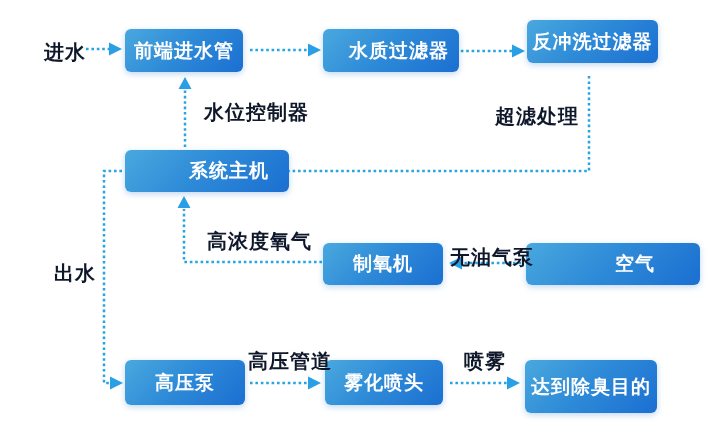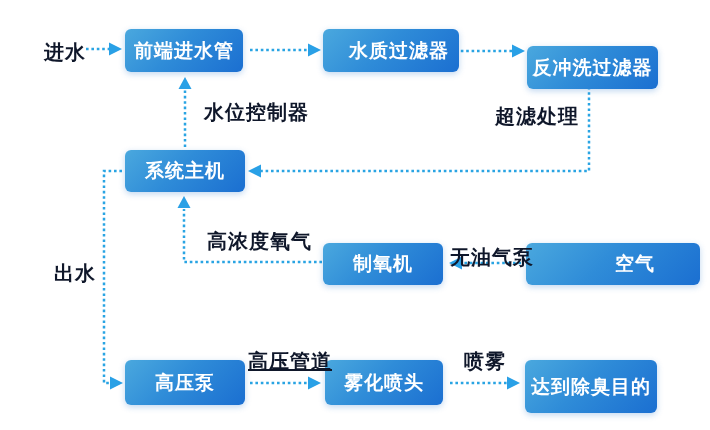--- a/index.html
+++ b/index.html
@@ -110,23 +110,23 @@
     <g>
       <polyline class="dotted" points="450,383 507,383"></polyline>
       <polygon class="ah" points="520,383 507,376.5 507,389.5"></polygon>
     </g>
   </svg>
 
   <div class="node" style="left:125px; top:29px; width:118px; height:43px;">前端进水管</div>
 
   <div class="node" style="left:323px; top:29px; width:120px; height:43px;padding-left:16px;">水质过滤器</div>
 
-  <div class="node" style="left:527px; top:46px; width:131px; height:43px;">反冲洗过滤器</div>
+  <div class="node" style="left:527px; top:20px; width:131px; height:43px;">反冲洗过滤器</div>
 
-  <div class="node" style="left:125px; top:150px; width:120px; height:42px;">系统主机</div>
+  <div class="node" style="left:125px; top:150px; width:120px; height:42px;padding-left:44px;">系统主机</div>
 
   <div class="node" style="left:323px; top:243px; width:120px; height:42px;">制氧机</div>
 
   <div class="node" style="left:526px; top:243px; width:130px; height:42px;padding-left:44px;">空气</div>
 
   <div class="node" style="left:125px; top:360px; width:120px; height:45px;">高压泵</div>
 
   <div class="node" style="left:325px; top:360px; width:118px; height:45px;">雾化喷头</div>
 
   <div class="node" style="left:525px; top:360px; width:132px; height:53px;">达到除臭目的</div>
@@ -136,17 +136,17 @@
   <div class="edge-label" style="left:196px; top:99px;margin-left:8px;">水位控制器</div>
 
   <div class="edge-label" style="left:495px; top:103px;">超滤处理</div>
 
   <div class="edge-label" style="left:207px; top:228px;">高浓度氧气</div>
 
   <div class="edge-label" style="left:450px; top:229px;margin-top:15px;">无油气泵</div>
 
   <div class="edge-label" style="left:54px; top:260px;">出水</div>
 
-  <div class="edge-label" style="left:248px; top:348px;text-decoration:underline;">高压管道</div>
+  <div class="edge-label" style="left:248px; top:348px;">高压管道</div>
 
   <div class="edge-label" style="left:464px; top:348px;">喷雾</div>
 
 </div>
 
 </body></html>

